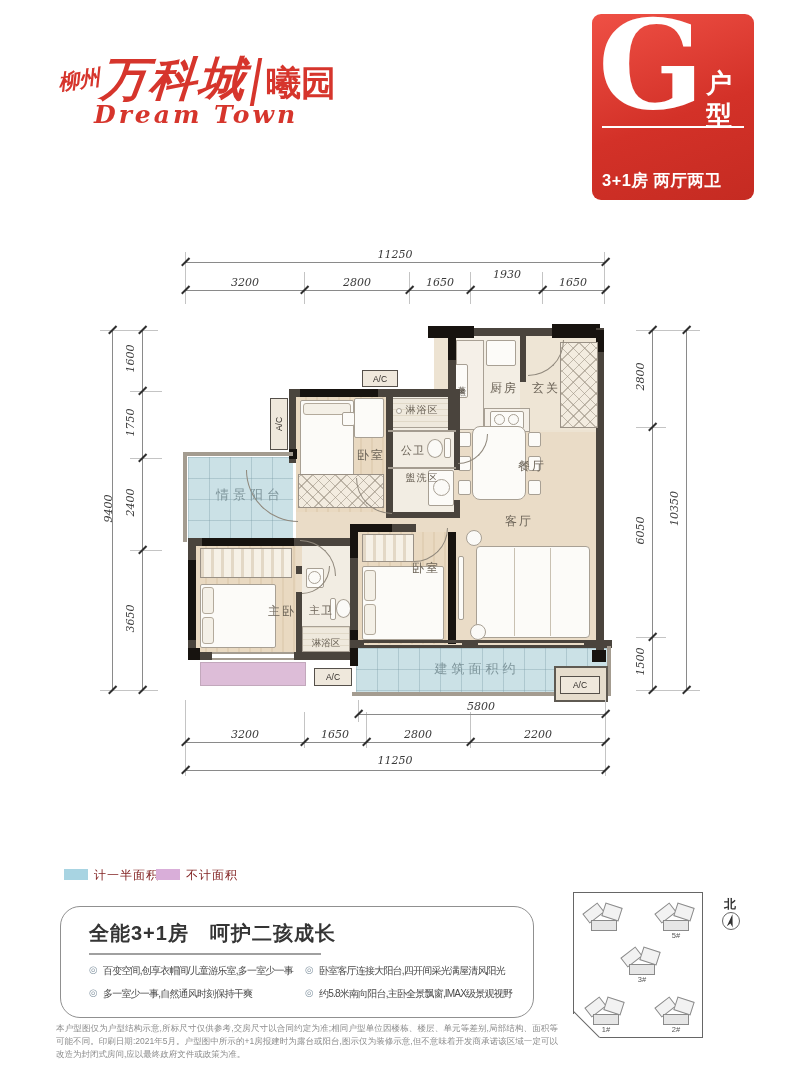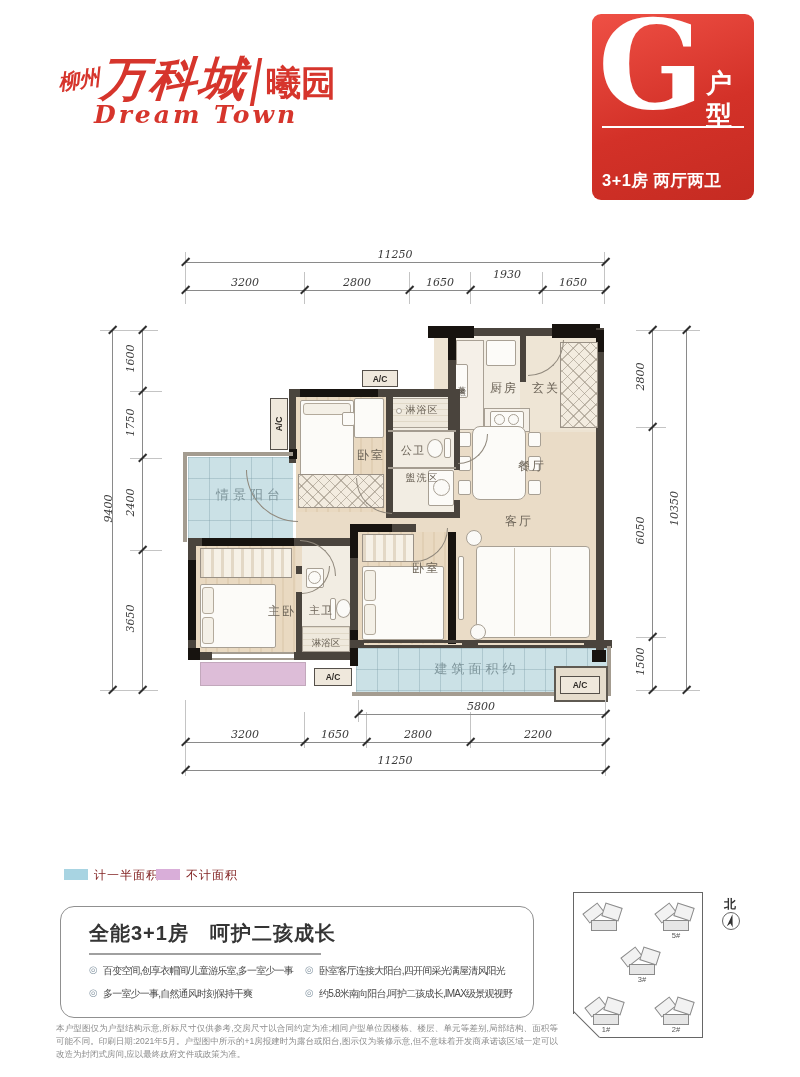--- a/index.html
+++ b/index.html
@@ -24,35 +24,35 @@
   .hx{position:absolute;border:1px solid #9a9186;background-color:#f3ece0;box-sizing:border-box;
       background-image:repeating-linear-gradient(45deg,rgba(150,140,125,.55) 0 1px,transparent 1px 8px),
                        repeating-linear-gradient(-45deg,rgba(150,140,125,.55) 0 1px,transparent 1px 8px)}
   .hv{position:absolute;border:1px solid #9a9186;background:repeating-linear-gradient(90deg,#e3d8c6 0 3px,#f6f1e7 3px 10px);box-sizing:border-box}
   .ln{position:absolute;background:#c9c1b2}
   .arc{position:absolute;border-top:1px solid #8f877b;border-right:1px solid #8f877b;border-radius:0 100% 0 0;box-sizing:border-box}
   
   .lbl{position:absolute;transform:translate(-50%,-50%);font-size:12px;color:#6b6357;letter-spacing:2px;white-space:nowrap;font-weight:500}
   .blbl{color:#7e959b;font-size:13px;letter-spacing:4px}
   .ac{position:absolute;background:#efe8dc;border:1px solid #55504a;color:#2f2b27;
-      display:flex;align-items:center;justify-content:center;font-size:8.5px;font-weight:bold;box-sizing:border-box}
+      display:flex;align-items:center;justify-content:center;font-size:8.5px;font-weight:normal;box-sizing:border-box}
   
   .dl{position:absolute;background:#8a8a8a}
   .ex{position:absolute;background:#c4c4c4}
   .tk{position:absolute;width:11px;height:1.6px;background:#2f2f2f;transform:rotate(-45deg)}
   .dn{position:absolute;width:60px;text-align:center;font-family:"DejaVu Serif",serif;font-style:italic;font-size:11px;color:#3a3a3a}
   .dnr{position:absolute;width:56px;text-align:center;font-family:"DejaVu Serif",serif;font-style:italic;font-size:11px;color:#3a3a3a;transform:rotate(-90deg)}
   
   .red{color:#d6352c}
   .badge{position:absolute;left:592px;top:14px;width:162px;height:186px;border-radius:9px;
          background:linear-gradient(160deg,#ef5045 0%,#d33128 55%,#c52b22 100%);color:#fff}
   
   .sw{position:absolute;width:24px;height:11px}
   .ltx{position:absolute;font-size:12px;color:#7f1d1d;letter-spacing:1px}
-  .panel{position:absolute;left:60px;top:906px;width:474px;height:112px;border:1.5px solid #909090;border-radius:14px;box-sizing:border-box}
+  .panel{position:absolute;left:60px;top:906px;width:474px;height:112px;border:1.5px solid #909090;border-radius:20px;box-sizing:border-box}
   .bullet{position:absolute;font-size:10px;letter-spacing:-0.8px;color:#4a4a4a;white-space:nowrap}
   .mark{position:absolute;font-size:10px;color:#8899a6}
   
   .sbox{position:absolute;left:573px;top:892px;width:130px;height:146px;border:1.2px solid #666;background:#fff;box-sizing:border-box}
   .bldg{position:absolute;width:40px;height:40px}
   .bw1{position:absolute;left:0;top:5px;width:17px;height:10px;border:1px solid #8a8a8a;background:#f2f2f2;transform:rotate(-38deg)}
   .bw2{position:absolute;left:19px;top:3px;width:16px;height:12px;border:1px solid #8a8a8a;background:#f2f2f2;transform:rotate(18deg)}
   .bb{position:absolute;left:7px;top:18px;width:24px;height:9px;border:1px solid #8a8a8a;background:#e6e6e6}
   .blab{position:absolute;left:0;top:29px;width:40px;text-align:center;font-size:7.5px;color:#555}
   .disc{position:absolute;left:56px;top:1022px;width:502px;font-size:8.5px;color:#8c8c8c;line-height:1.5;text-align:justify}
@@ -325,21 +325,21 @@
 <div class="panel">
   <div class="a" style="left:28px;top:13px;font-size:20px;font-weight:bold;color:#353535;letter-spacing:1px;white-space:nowrap">全能3+1房　呵护二孩成长</div>
   <div class="a" style="left:28px;top:46px;width:232px;height:1.5px;background:#a0a0a0"></div>
   <div class="mark" style="left:28px;top:57px">◎</div>
   <div class="bullet" style="left:42px;top:57px">百变空间,创享衣帽间/儿童游乐室,多一室少一事</div>
   <div class="mark" style="left:28px;top:80px">◎</div>
   <div class="bullet" style="left:42px;top:80px">多一室少一事,自然通风时刻保持干爽</div>
   <div class="mark" style="left:244px;top:57px">◎</div>
   <div class="bullet" style="left:258px;top:57px">卧室客厅连接大阳台,四开间采光满屋清风阳光</div>
   <div class="mark" style="left:244px;top:80px">◎</div>
-  <div class="bullet" style="left:258px;top:80px">约5.8米南向阳台,呵护二孩成长,IMAX级景观视野</div>
+  <div class="bullet" style="left:258px;top:80px">约5.8米南向阳台,主卧全景飘窗,IMAX级景观视野</div>
 </div>
 
 <div class="sbox"></div>
 <div class="a" style="left:568px;top:1014px;width:32px;height:30px;background:#fff"></div>
 <div class="a" style="left:568px;top:1024px;width:37px;height:1.2px;background:#666;transform:rotate(45deg)"></div>
 <div class="bldg" style="left:584px;top:902px">
   <div class="bw1"></div>
     <div class="bw2"></div>
     <div class="bb"></div>
   <div class="blab"></div>

